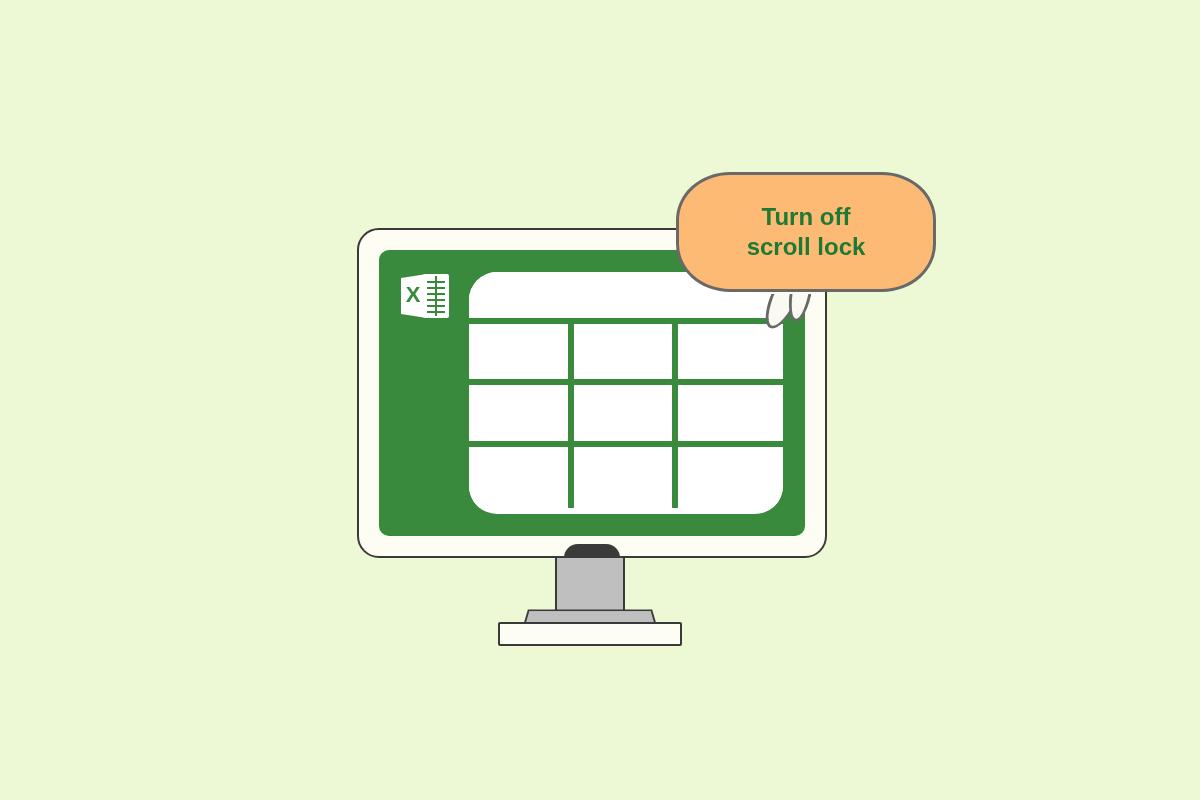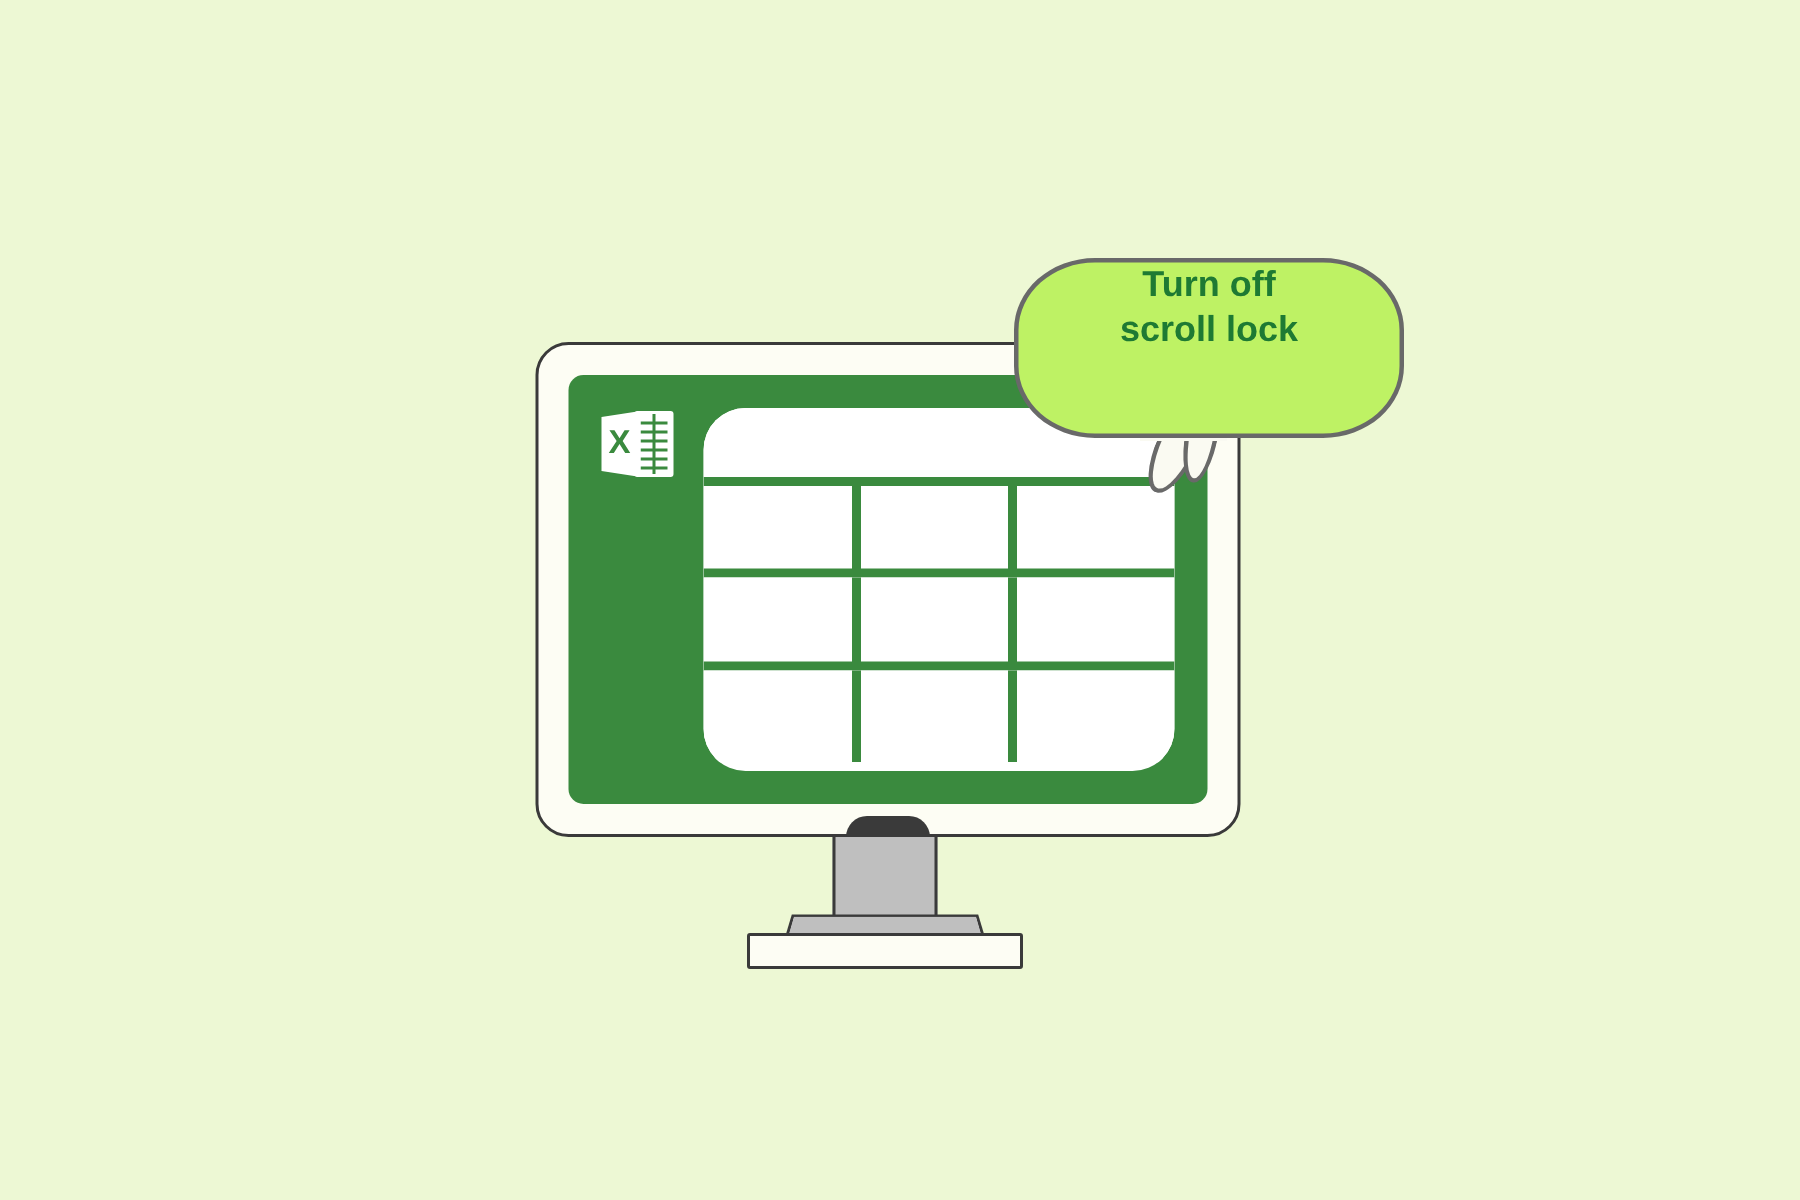--- a/index.html
+++ b/index.html
@@ -122,24 +122,25 @@
     border-radius: 2px;
   }
 
   
   .bubble {
     position: absolute;
     left: 676px;
     top: 172px;
     width: 260px;
     height: 120px;
-    background: #bef264;
+    background: #fdba74;
     border: 3px solid #696969;
     border-radius: 54px / 48px;
     display: flex;
+    align-items: center;
     justify-content: center;
     text-align: center;
   }
   .bubble-text {
     color: #1e7a33;
     font-weight: 700;
     font-size: 24px;
     line-height: 1.25;
     white-space: pre-line;
   }

